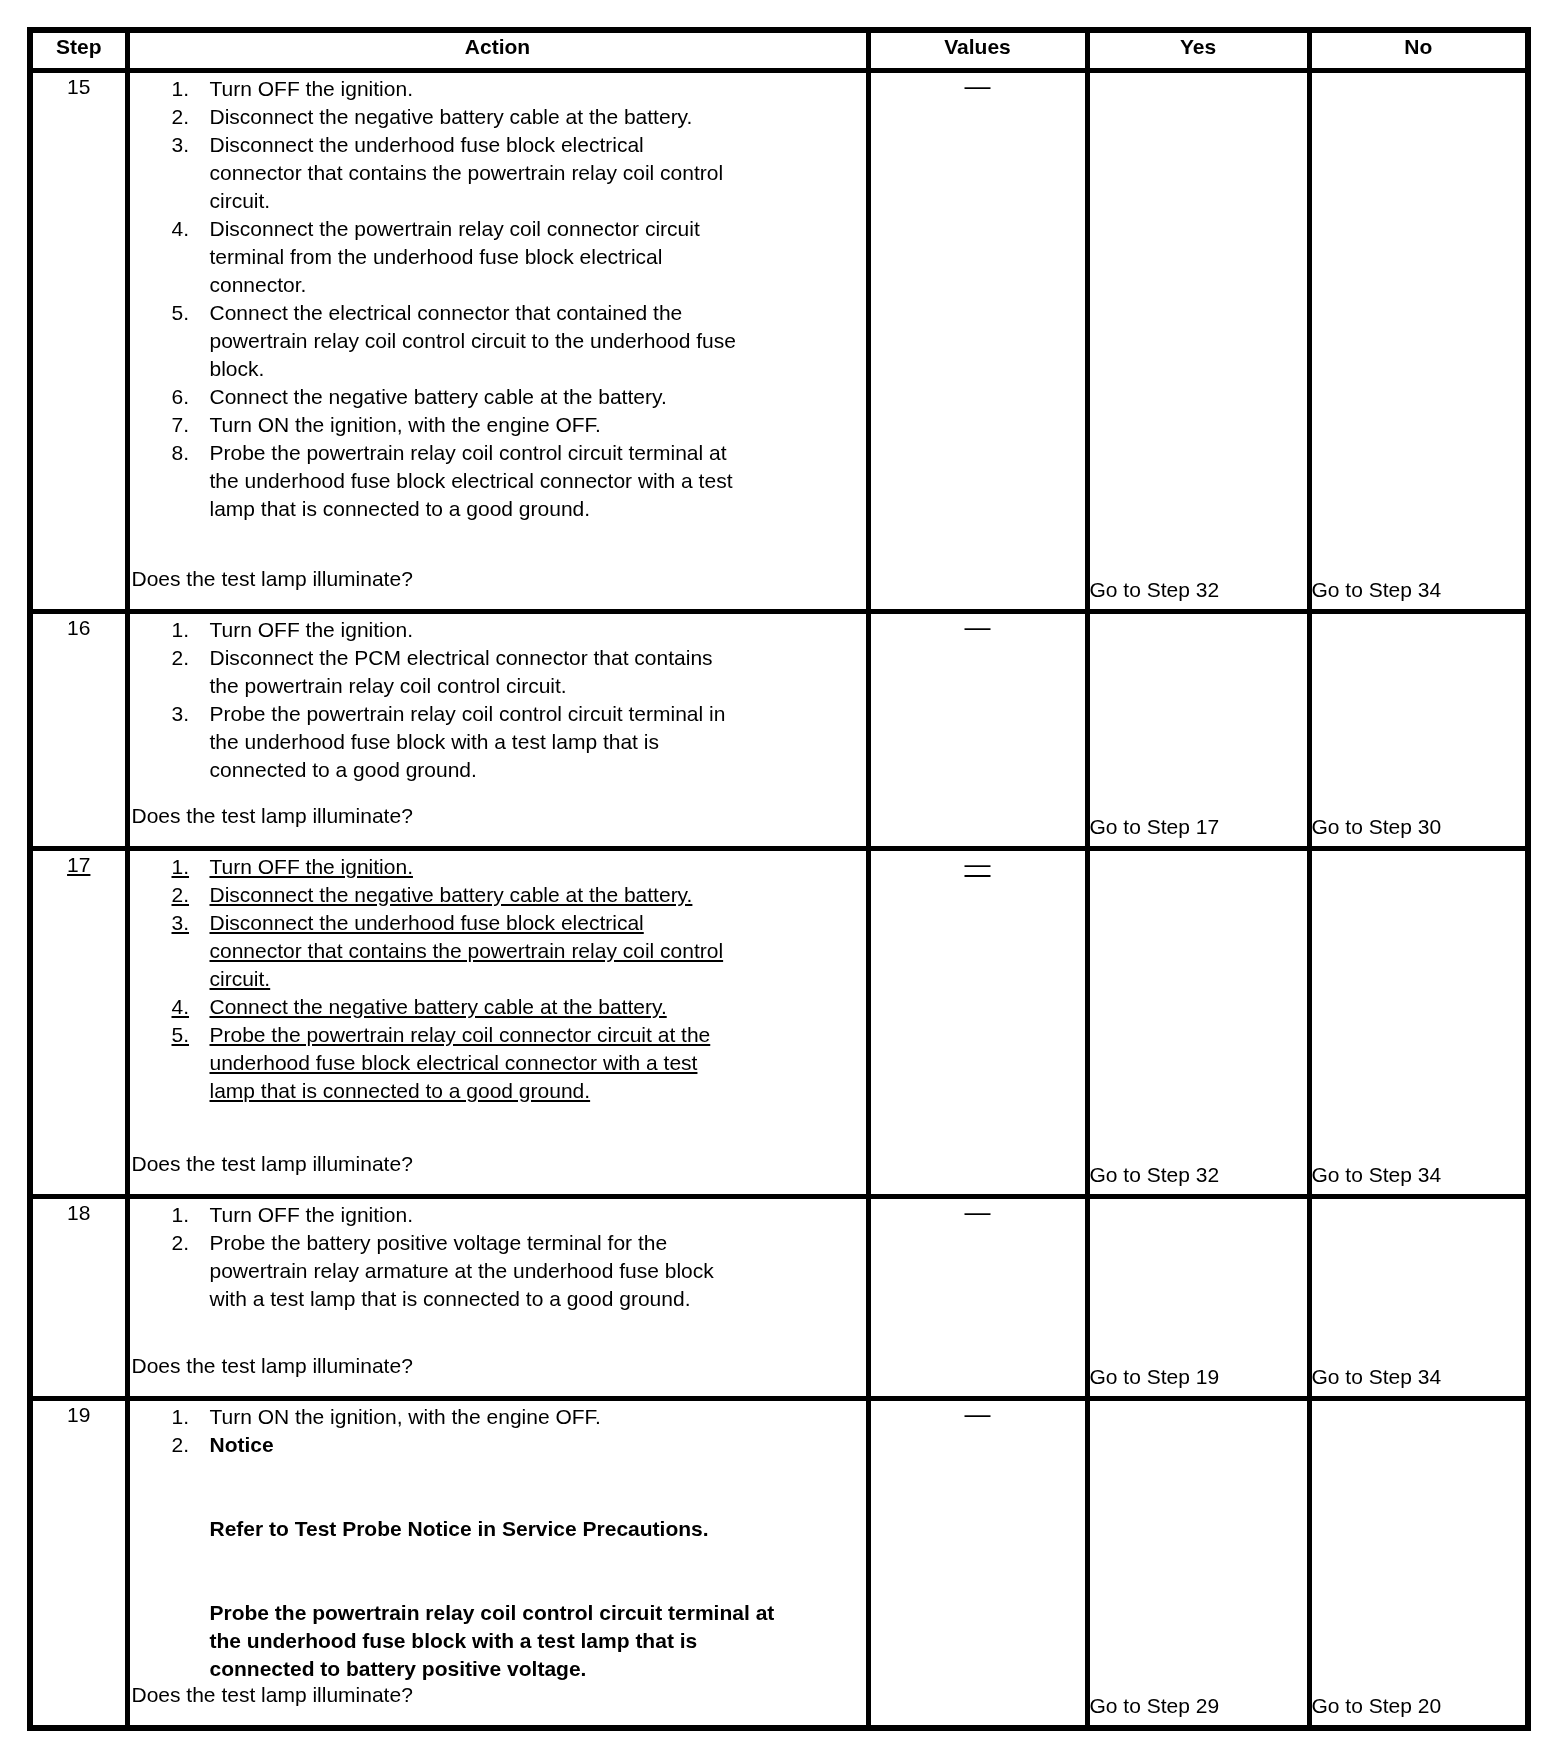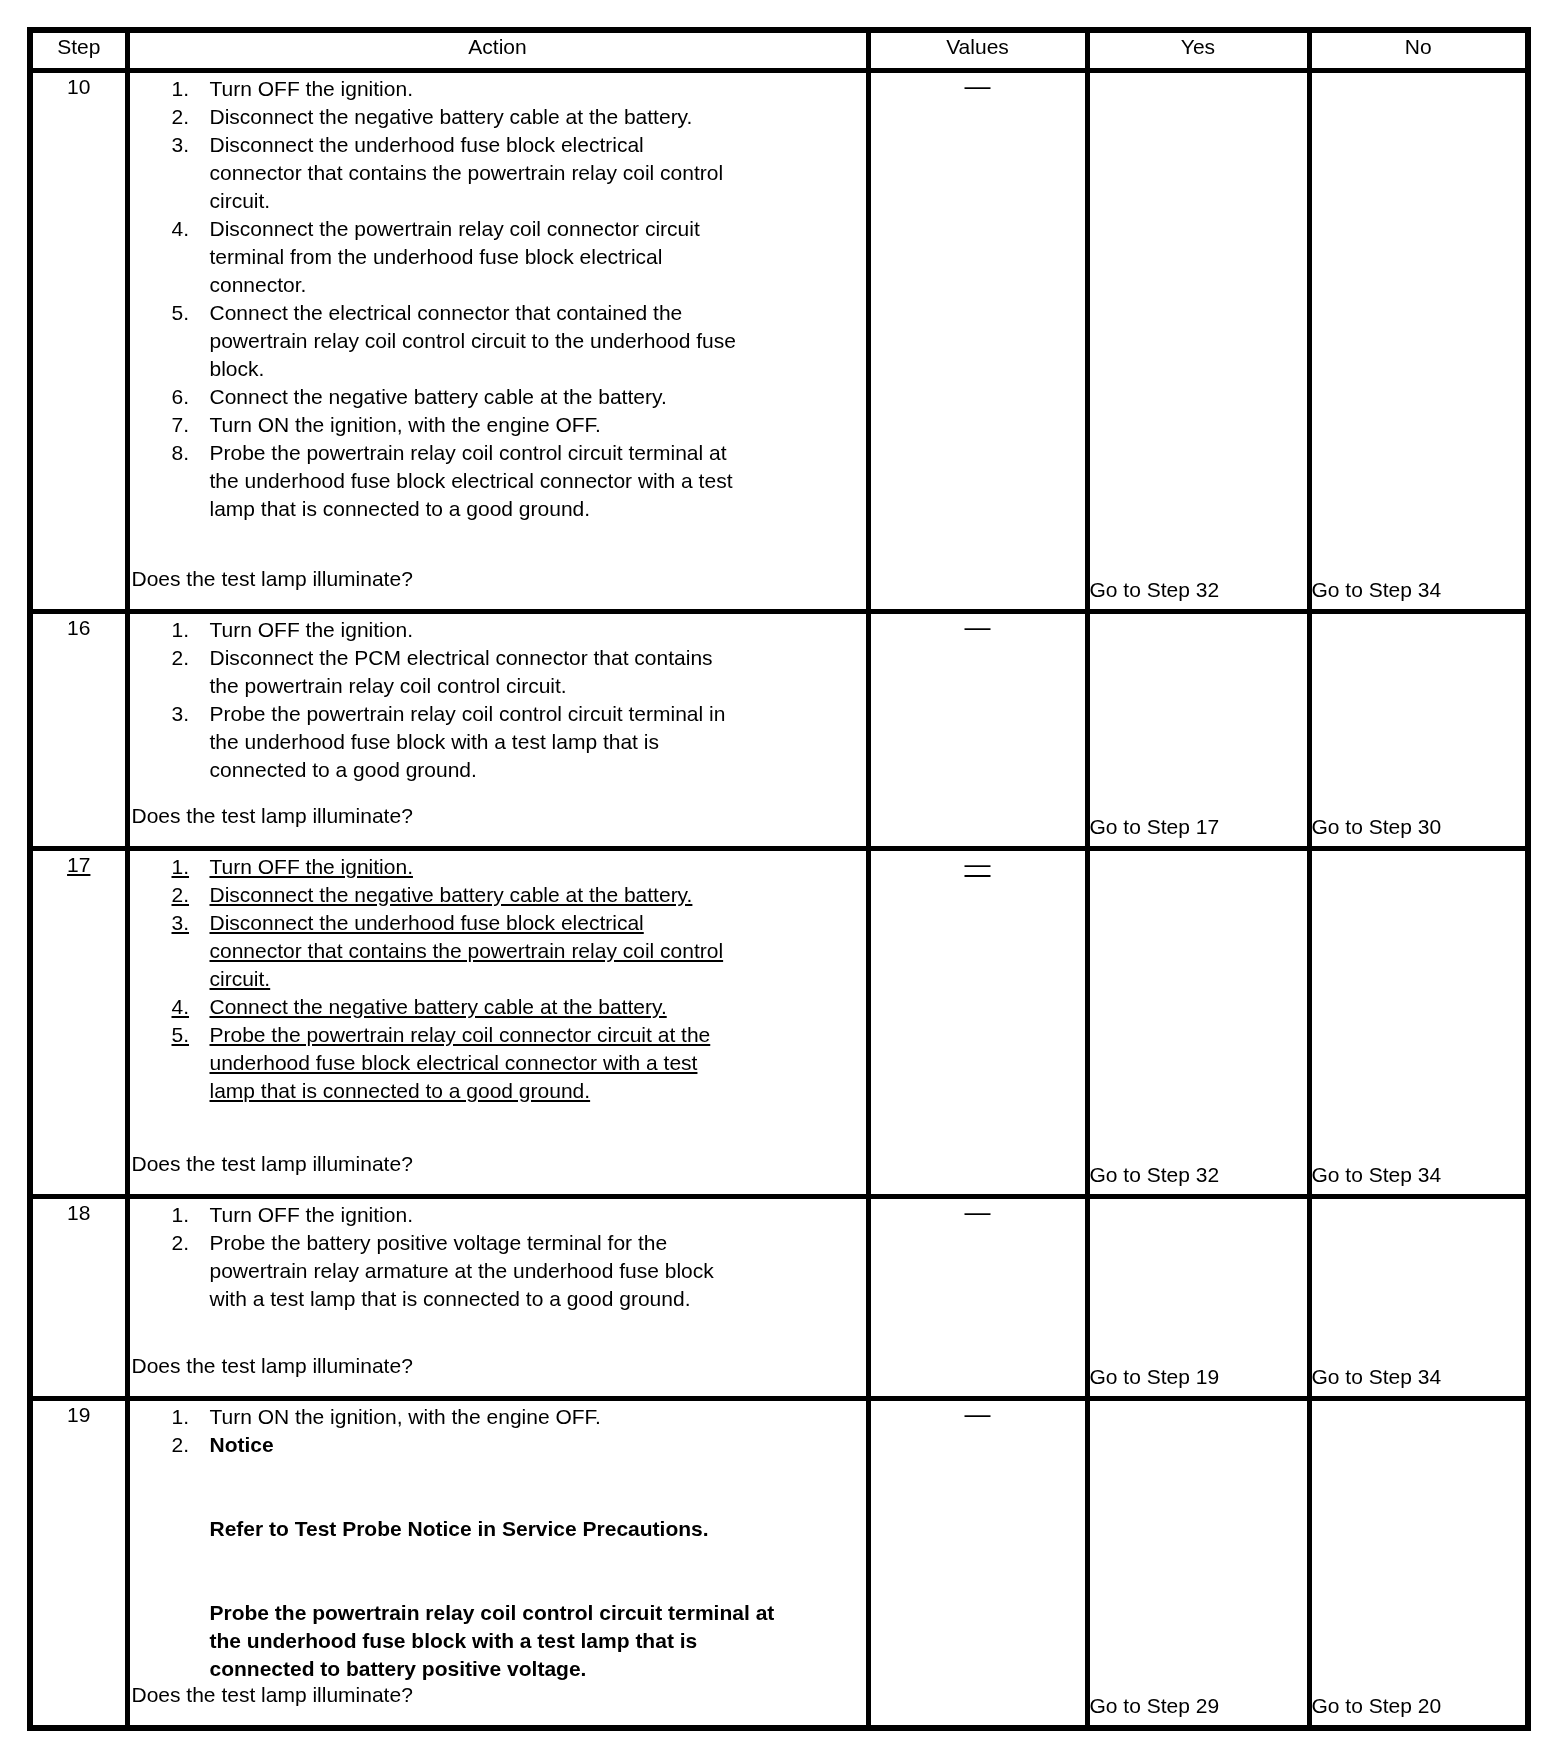--- a/index.html
+++ b/index.html
@@ -37,21 +37,21 @@
     padding: 0;
     font-size: 21px;
     line-height: 28px;
     vertical-align: top;
     overflow: hidden;
   }
   table.diag-table { border: 6px solid #000000; }
 
   thead tr { height: 40px; }
   thead th {
-    font-weight: normal;
+    font-weight: bold;
     vertical-align: middle;
   }
 
   tbody tr:nth-child(1) { height: 541px; }
   tbody tr:nth-child(2) { height: 237px; }
   tbody tr:nth-child(3) { height: 348px; text-decoration: underline; }
   tbody tr:nth-child(4) { height: 202px; margin-top: 48px; }
   tbody tr:nth-child(5) { height: 330px; }
 
   td.step-cell {
@@ -119,21 +119,21 @@
       <tr>
         <th>Step</th>
         <th>Action</th>
         <th>Values</th>
         <th>Yes</th>
         <th>No</th>
       </tr>
     </thead>
     <tbody id="tbody">
   <tr>
-    <td class="step-cell">10</td>
+    <td class="step-cell">15</td>
     <td class="action-cell">
       <div class="list">
               <div class="li">
                 <span class="num">1.</span>
                 <span class="txt">Turn OFF the ignition.</span>
               </div>
               <div class="li">
                 <span class="num">2.</span>
                 <span class="txt">Disconnect the negative battery cable at the battery.</span>
               </div>

